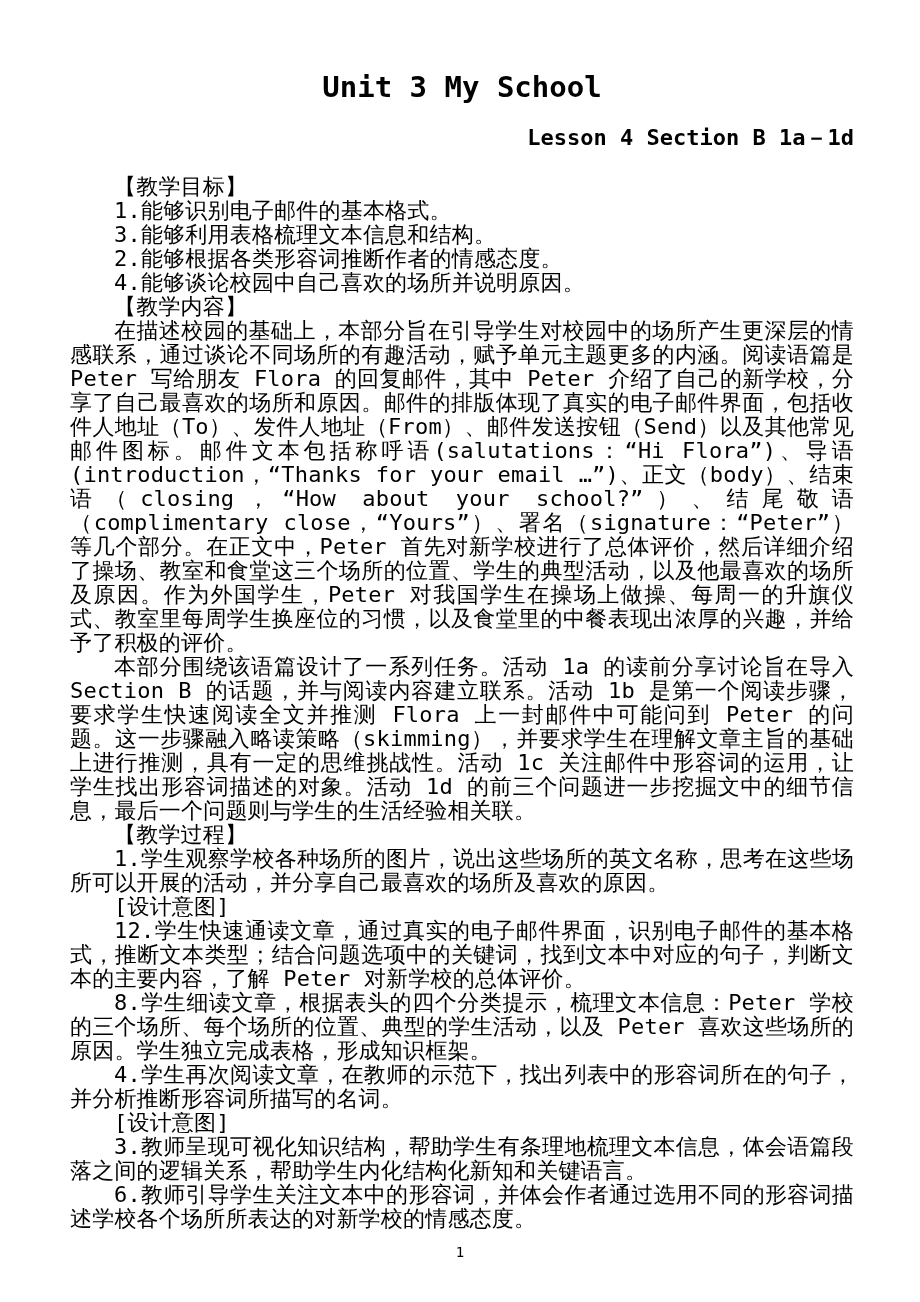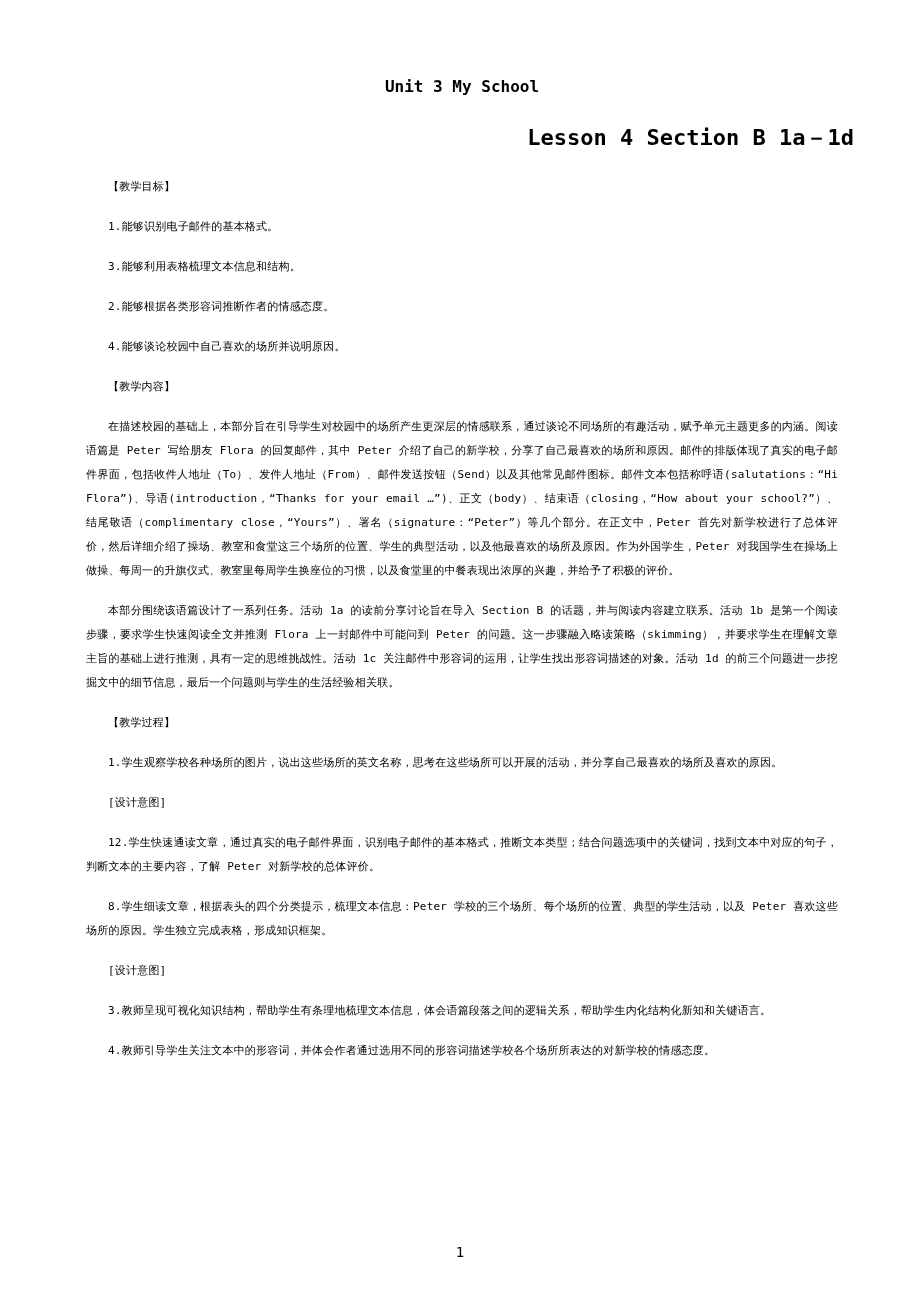--- a/index.html
+++ b/index.html
@@ -13,38 +13,38 @@
     height: 1302px;
     background: #ffffff;
     color: #000000;
     box-sizing: border-box;
     padding: 72px 66px 0 70px;
     font-family: "DejaVu Sans Mono", "Liberation Serif", serif;
     overflow: hidden;
   }
   .doc-title {
     text-align: center;
-    font-size: 16px;
+    font-size: 29px;
     line-height: 30px;
     font-weight: bold;
     margin: 0;
   }
   .doc-subtitle {
     text-align: right;
     font-size: 22px;
     line-height: 30px;
     font-weight: bold;
     margin: 21px 0 0 0;
   }
   .doc-body {
     margin-top: 22px;
   }
   .doc-body p {
-    margin: 16px;
-    font-size: 11px;
+    margin: 0;
+    font-size: 22px;
     line-height: 24px;
     text-indent: 2em;
     text-align: justify;
     letter-spacing: 0.2px;
   }
   .doc-body p.heading {
     text-align: left;
   }
   .page-number {
     position: absolute;
@@ -73,19 +73,20 @@
 
     <p class="heading">【教学内容】</p>
     <p class="para">在描述校园的基础上，本部分旨在引导学生对校园中的场所产生更深层的情感联系，通过谈论不同场所的有趣活动，赋予单元主题更多的内涵。阅读语篇是 Peter 写给朋友 Flora 的回复邮件，其中 Peter 介绍了自己的新学校，分享了自己最喜欢的场所和原因。邮件的排版体现了真实的电子邮件界面，包括收件人地址（To）、发件人地址（From）、邮件发送按钮（Send）以及其他常见邮件图标。邮件文本包括称呼语(salutations：“Hi Flora”)、导语(introduction，“Thanks for your email …”)、正文（body）、结束语（closing，“How about your school?”）、结尾敬语（complimentary close，“Yours”）、署名（signature：“Peter”）等几个部分。在正文中，Peter 首先对新学校进行了总体评价，然后详细介绍了操场、教室和食堂这三个场所的位置、学生的典型活动，以及他最喜欢的场所及原因。作为外国学生，Peter 对我国学生在操场上做操、每周一的升旗仪式、教室里每周学生换座位的习惯，以及食堂里的中餐表现出浓厚的兴趣，并给予了积极的评价。</p>
     <p class="para">本部分围绕该语篇设计了一系列任务。活动 1a 的读前分享讨论旨在导入 Section B 的话题，并与阅读内容建立联系。活动 1b 是第一个阅读步骤，要求学生快速阅读全文并推测 Flora 上一封邮件中可能问到 Peter 的问题。这一步骤融入略读策略（skimming），并要求学生在理解文章主旨的基础上进行推测，具有一定的思维挑战性。活动 1c 关注邮件中形容词的运用，让学生找出形容词描述的对象。活动 1d 的前三个问题进一步挖掘文中的细节信息，最后一个问题则与学生的生活经验相关联。</p>
 
     <p class="heading">【教学过程】</p>
     <p class="para">1.学生观察学校各种场所的图片，说出这些场所的英文名称，思考在这些场所可以开展的活动，并分享自己最喜欢的场所及喜欢的原因。</p>
     <p class="para">[设计意图]</p>
     <p class="para">12.学生快速通读文章，通过真实的电子邮件界面，识别电子邮件的基本格式，推断文本类型；结合问题选项中的关键词，找到文本中对应的句子，判断文本的主要内容，了解 Peter 对新学校的总体评价。</p>
     <p class="para">8.学生细读文章，根据表头的四个分类提示，梳理文本信息：Peter 学校的三个场所、每个场所的位置、典型的学生活动，以及 Peter 喜欢这些场所的原因。学生独立完成表格，形成知识框架。</p>
+    <p class="para">4.学生再次阅读文章，在教师的示范下，找出列表中的形容词所在的句子，并分析推断形容词所描写的名词。</p>
     <p class="para">[设计意图]</p>
     <p class="para">3.教师呈现可视化知识结构，帮助学生有条理地梳理文本信息，体会语篇段落之间的逻辑关系，帮助学生内化结构化新知和关键语言。</p>
-    <p class="para">4.教师引导学生关注文本中的形容词，并体会作者通过选用不同的形容词描述学校各个场所所表达的对新学校的情感态度。</p>
+    <p class="para">6.教师引导学生关注文本中的形容词，并体会作者通过选用不同的形容词描述学校各个场所所表达的对新学校的情感态度。</p>
   </div>
 
   <div class="page-number">1</div>
 </div>
 
 </body></html>

